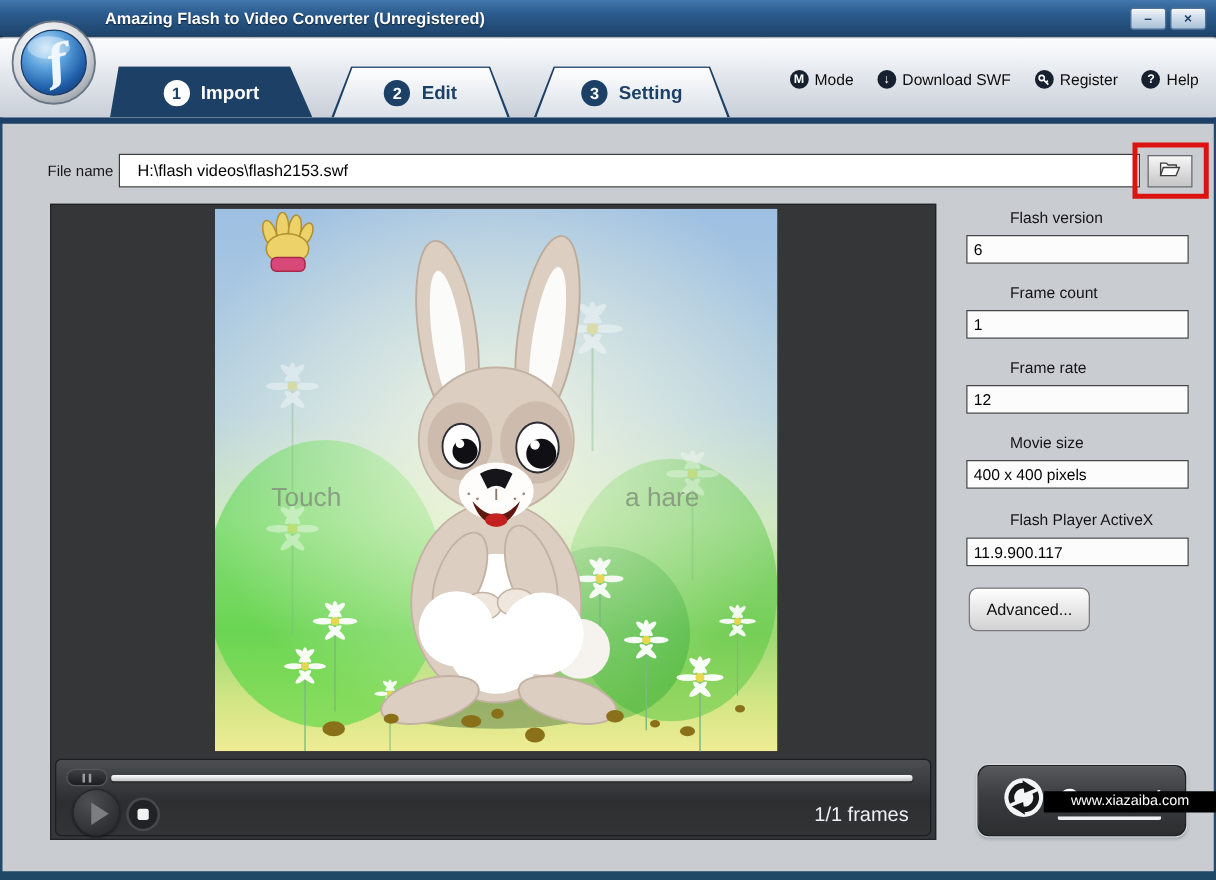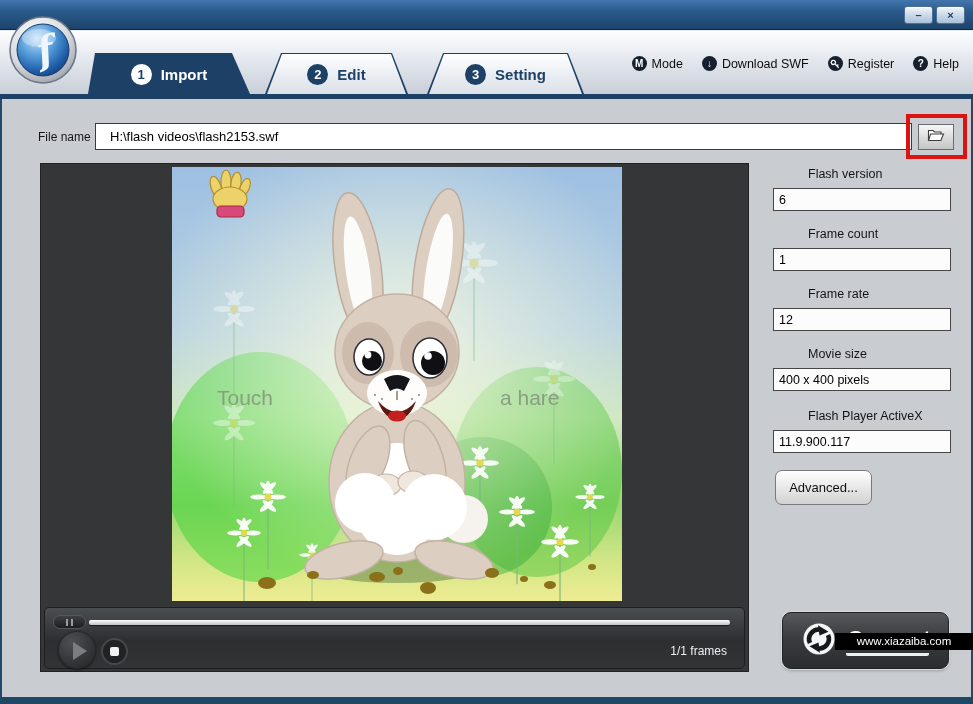--- a/index.html
+++ b/index.html
@@ -113,21 +113,21 @@
   .play-tri{
     position:absolute; left:14px; top:10px; width:0; height:0;
     border-left:14px solid #7b7d80; border-top:9px solid transparent; border-bottom:9px solid transparent;
   }
   .stop-btn{
     position:absolute; left:56px; top:30px; width:27px; height:27px; border-radius:50%;
     background:#202224; border:2px solid #46484b;
     display:flex; align-items:center; justify-content:center;
   }
   .stop-sq{ width:9px; height:9px; background:#f2f2f2; border-radius:2px; }
-  .frames-status{ position:absolute; right:17px; top:36px; color:#eceff1; font-size:12px;text-align:center; }
+  .frames-status{ position:absolute; right:17px; top:36px; color:#eceff1; font-size:16px;text-align:center; }
   
   .fld-label{ position:absolute; left:808px; font-size:12.5px; color:#141419; }
   .fld-input{
     position:absolute; left:773px; width:178px; height:23px;
     background:#fcfcfc; border:1px solid #464646; font-size:12.5px; padding:0 5px;
     font-family:"Liberation Sans", sans-serif; color:#000;
   }
   .advanced-btn{
     position:absolute; left:775px; top:470px; width:97px; height:35px;
     background:linear-gradient(#ffffff, #e8e8e8 50%, #d2d2d2);
@@ -158,20 +158,21 @@
     margin-top:-3px; background:#000; color:#fff; font-size:11.5px; padding:2px 3px 3px;
   }
   .bottom-strip{ position:absolute; left:0; top:697px; width:973px; height:7px; background:#1e4866; }
 </style>
 </head>
 <body>
 
 <div class="window">
 
   <div class="titlebar">
+    <span class="title-text">Amazing Flash to Video Converter (Unregistered)</span>
     <div class="win-buttons">
       <div class="win-btn">–</div>
       <div class="win-btn">×</div>
     </div>
   </div>
 
   <div class="toolbar"></div>
   <div class="separator"></div>
 
   <div class="logo">

